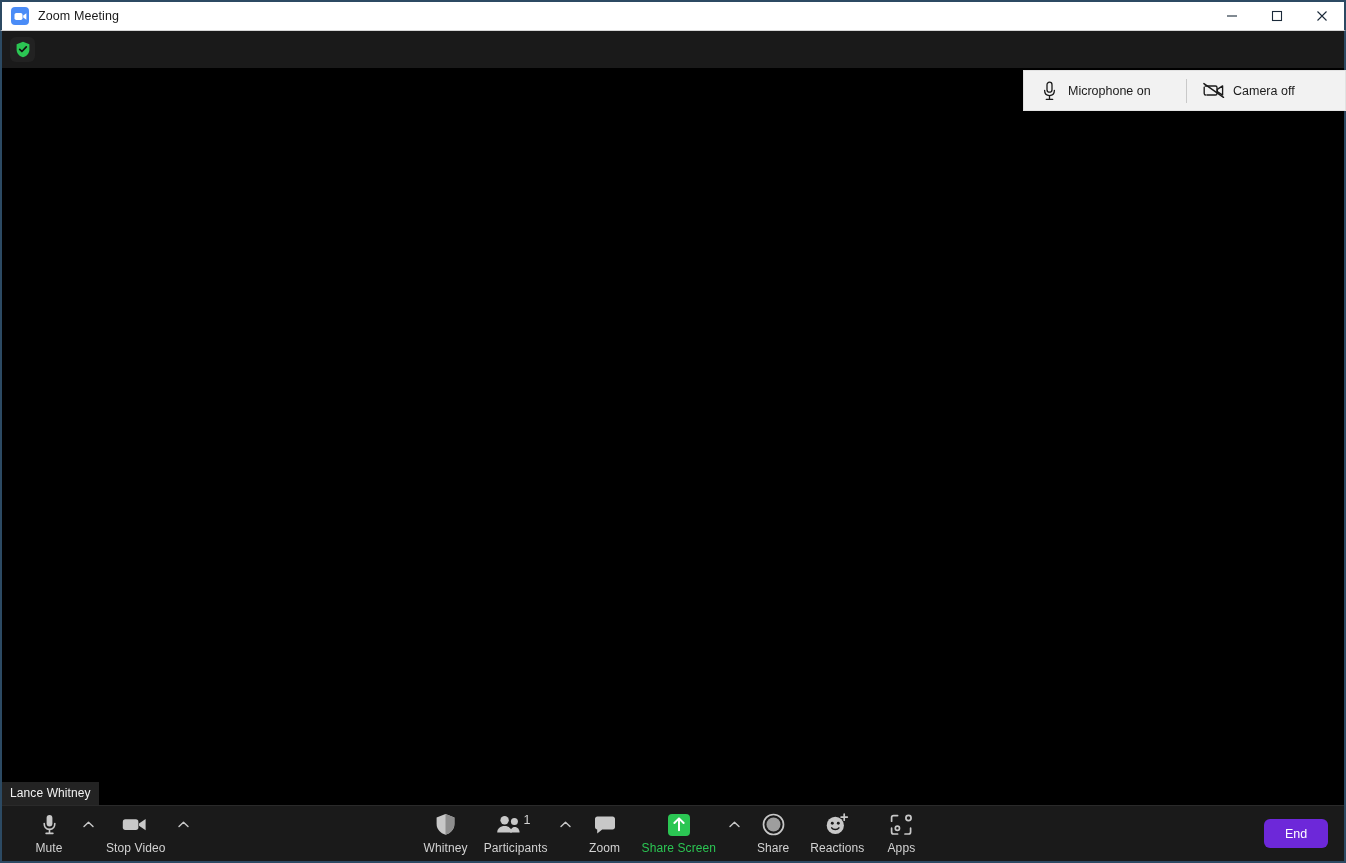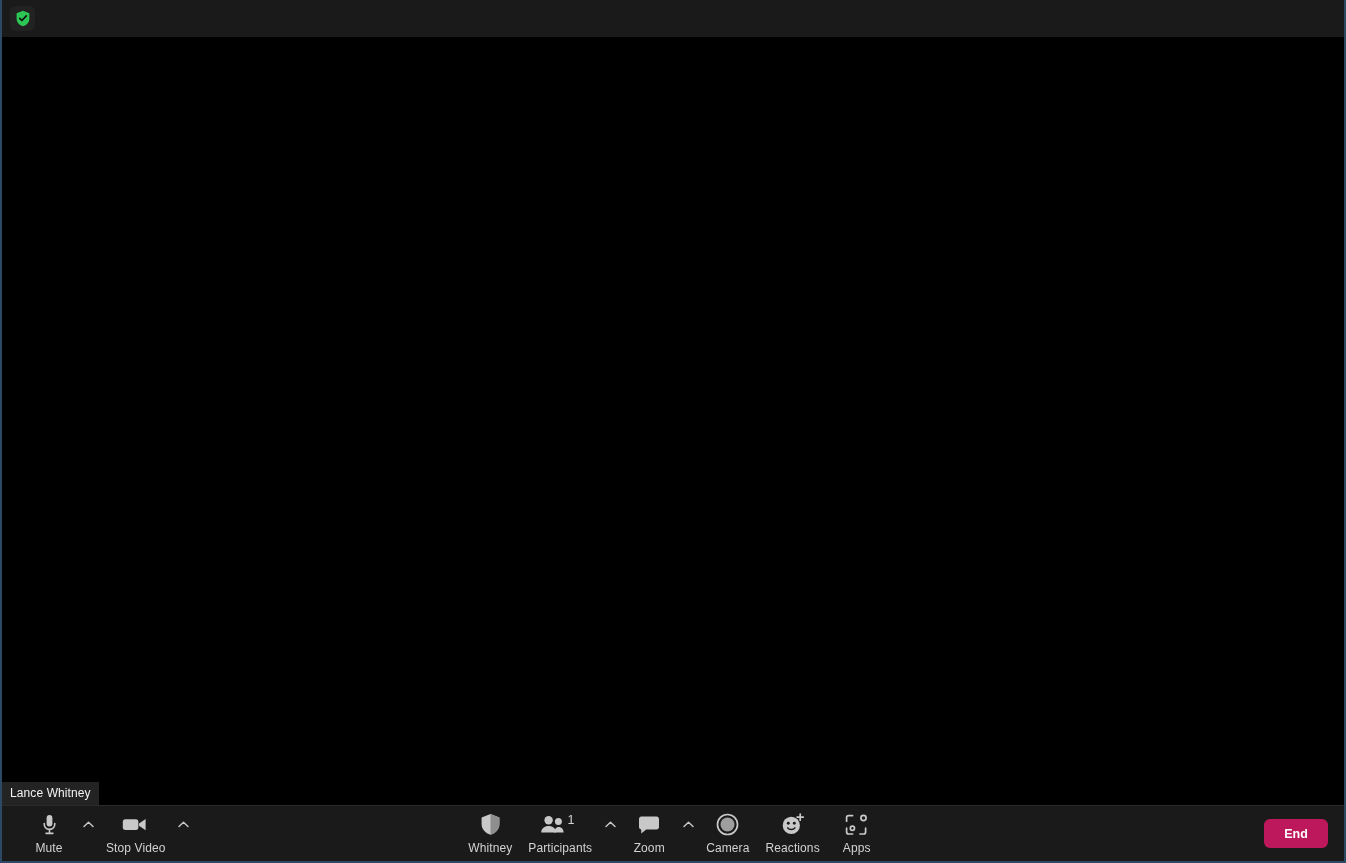--- a/index.html
+++ b/index.html
@@ -153,40 +153,93 @@
   }
 
   .share-sq{
     width:22px; height:22px; background:#2bc653; border-radius:4px;
     display:flex; align-items:center; justify-content:center;
   }
 
   .end-btn{
     position:absolute; right:16px;
     width:64px; height:29px;
-    background:#be185d; border-radius:6px;
-    color:#ffffff; font-size:12.5px; font-weight:bold;
+    background:#6d28d9; border-radius:6px;
+    color:#ffffff; font-size:12.5px; font-weight:normal;
     display:flex; align-items:center; justify-content:center;
     cursor:pointer;
   }
 </style>
 </head>
 <body>
 
 <div class="app-window">
 
+  <div class="titlebar">
+    <div class="tb-logo">
+      <svg width="13" height="9" viewBox="0 0 13 9">
+        <rect x="0.5" y="1" width="8" height="7" rx="1.8" fill="#ffffff"></rect>
+        <path d="M9.2 3.4 L12.4 1.3 L12.4 7.7 L9.2 5.6 Z" fill="#ffffff"></path>
+      </svg>
+    </div>
+    <div class="tb-title">Zoom Meeting</div>
+
+    <div class="win-controls">
+      <div class="win-btn">
+        <svg width="12" height="12" viewBox="0 0 12 12">
+            <path d="M1 6 H11" stroke="currentColor" stroke-width="1.1"></path>
+          </svg>
+      </div>
+      <div class="win-btn">
+        <svg width="12" height="12" viewBox="0 0 12 12">
+            <rect x="1.5" y="1.5" width="9" height="9" fill="none" stroke="currentColor" stroke-width="1.1"></rect>
+          </svg>
+      </div>
+      <div class="win-btn close">
+        <svg width="12" height="12" viewBox="0 0 12 12">
+            <path d="M1.5 1.5 L10.5 10.5 M10.5 1.5 L1.5 10.5" stroke="currentColor" stroke-width="1.1"></path>
+          </svg>
+      </div>
+    </div>
+  </div>
 
   <div class="meeting-header">
     <div class="shield-chip">
       <svg width="16" height="17" viewBox="0 0 16 17">
         <path d="M8 0.8 L14.4 3.2 V8.4 C14.4 12.3 11.6 15.1 8 16.2 C4.4 15.1 1.6 12.3 1.6 8.4 V3.2 Z" fill="#2bc653"></path>
         <path d="M4.7 8.3 L6.9 10.5 L11.3 5.9" fill="none" stroke="#111111" stroke-width="1.7" stroke-linecap="round" stroke-linejoin="round"></path>
       </svg>
     </div>
 
+    <div class="toast">
+      <div class="toast-item mic">
+        <span class="t-ico">
+          <svg width="15" height="20" viewBox="0 0 15 20">
+            <rect x="5" y="1.2" width="5" height="10" rx="2.5" fill="none" stroke="#1b1b1b" stroke-width="1.3"></rect>
+            <path d="M2.6 9.3 C2.6 13 4.8 14.6 7.5 14.6 C10.2 14.6 12.4 13 12.4 9.3" fill="none" stroke="#1b1b1b" stroke-width="1.3" stroke-linecap="round"></path>
+            <path d="M7.5 14.7 V18.2 M4.3 18.4 H10.7" stroke="#1b1b1b" stroke-width="1.3" stroke-linecap="round"></path>
+          </svg>
+        </span>
+        <span class="t-label">Microphone on</span>
+      </div>
+
+      <div class="toast-sep"></div>
+
+      <div class="toast-item cam">
+        <span class="t-ico">
+          <svg width="23" height="17" viewBox="0 0 23 17">
+            <path d="M2.2 4 H12.4 C13.3 4 14 4.7 14 5.6 V11.4 C14 12.3 13.3 13 12.4 13 H4" fill="none" stroke="#1b1b1b" stroke-width="1.35" stroke-linecap="round" stroke-linejoin="round"></path>
+            <path d="M1.2 5.2 V11.4 C1.2 12.3 1.9 13 2.8 13" fill="none" stroke="#1b1b1b" stroke-width="1.35" stroke-linecap="round"></path>
+            <path d="M14.3 7.4 L19.6 3.9 V13.1 L14.3 9.6 Z" fill="none" stroke="#1b1b1b" stroke-width="1.35" stroke-linejoin="round"></path>
+            <path d="M0.9 1.6 L20.5 15.3" stroke="#1b1b1b" stroke-width="1.45" stroke-linecap="round"></path>
+          </svg>
+        </span>
+        <span class="t-label">Camera off</span>
+      </div>
+    </div>
   </div>
 
   <div class="stage">
     <div class="name-tag">Lance Whitney</div>
   </div>
 
   <div class="toolbar">
 
     <div class="tb-group tb-left">
       <div class="tb-item">
@@ -253,34 +306,44 @@
 
       <div class="tb-item">
         <span class="ico">
           <svg width="22" height="20" viewBox="0 0 22 20">
             <path d="M3.4 1.4 H18.6 C20 1.4 21 2.5 21 3.8 V12 C21 13.4 20 14.5 18.6 14.5 H8.2 L3.2 18.6 V14.5 H3.4 C2 14.5 1 13.4 1 12 V3.8 C1 2.5 2 1.4 3.4 1.4 Z" fill="#c8c8c8"></path>
           </svg>
         </span>
         <span class="lbl">Zoom</span>
       </div>
 
+      <div class="tb-item share">
+        <span class="ico">
+          <span class="share-sq">
+            <svg width="12" height="15" viewBox="0 0 12 15">
+              <path d="M6 1.4 V13.2 M1.4 6 L6 1.4 L10.6 6" fill="none" stroke="#ffffff" stroke-width="2" stroke-linecap="round" stroke-linejoin="round"></path>
+            </svg>
+          </span>
+        </span>
+        <span class="lbl">Share Screen</span>
+      </div>
       <div class="caret">
         <svg width="11" height="7" viewBox="0 0 11 7">
             <path d="M1 5.6 L5.5 1.2 L10 5.6" fill="none" stroke="#c8c8c8" stroke-width="1.4" stroke-linecap="round" stroke-linejoin="round"></path>
           </svg>
       </div>
 
       <div class="tb-item">
         <span class="ico">
           <svg width="23" height="23" viewBox="0 0 23 23">
             <circle cx="11.5" cy="11.5" r="10" fill="none" stroke="#c8c8c8" stroke-width="1.7"></circle>
             <circle cx="11.5" cy="11.5" r="7" fill="#9e9e9e"></circle>
           </svg>
         </span>
-        <span class="lbl">Camera</span>
+        <span class="lbl">Share</span>
       </div>
 
       <div class="tb-item">
         <span class="ico">
           <svg width="24" height="23" viewBox="0 0 24 23">
             <circle cx="10.3" cy="12.4" r="8.6" fill="#c8c8c8"></circle>
             <circle cx="7.3" cy="10.3" r="1.45" fill="#1a1a1a"></circle>
             <circle cx="13.3" cy="10.3" r="1.45" fill="#1a1a1a"></circle>
             <path d="M6.7 14.8 C8.1 17 12.5 17 13.9 14.8" fill="none" stroke="#1a1a1a" stroke-width="1.5" stroke-linecap="round"></path>
             <path d="M19.2 1 V7.2 M16.1 4.1 H22.3" stroke="#c8c8c8" stroke-width="1.7" stroke-linecap="round"></path>

